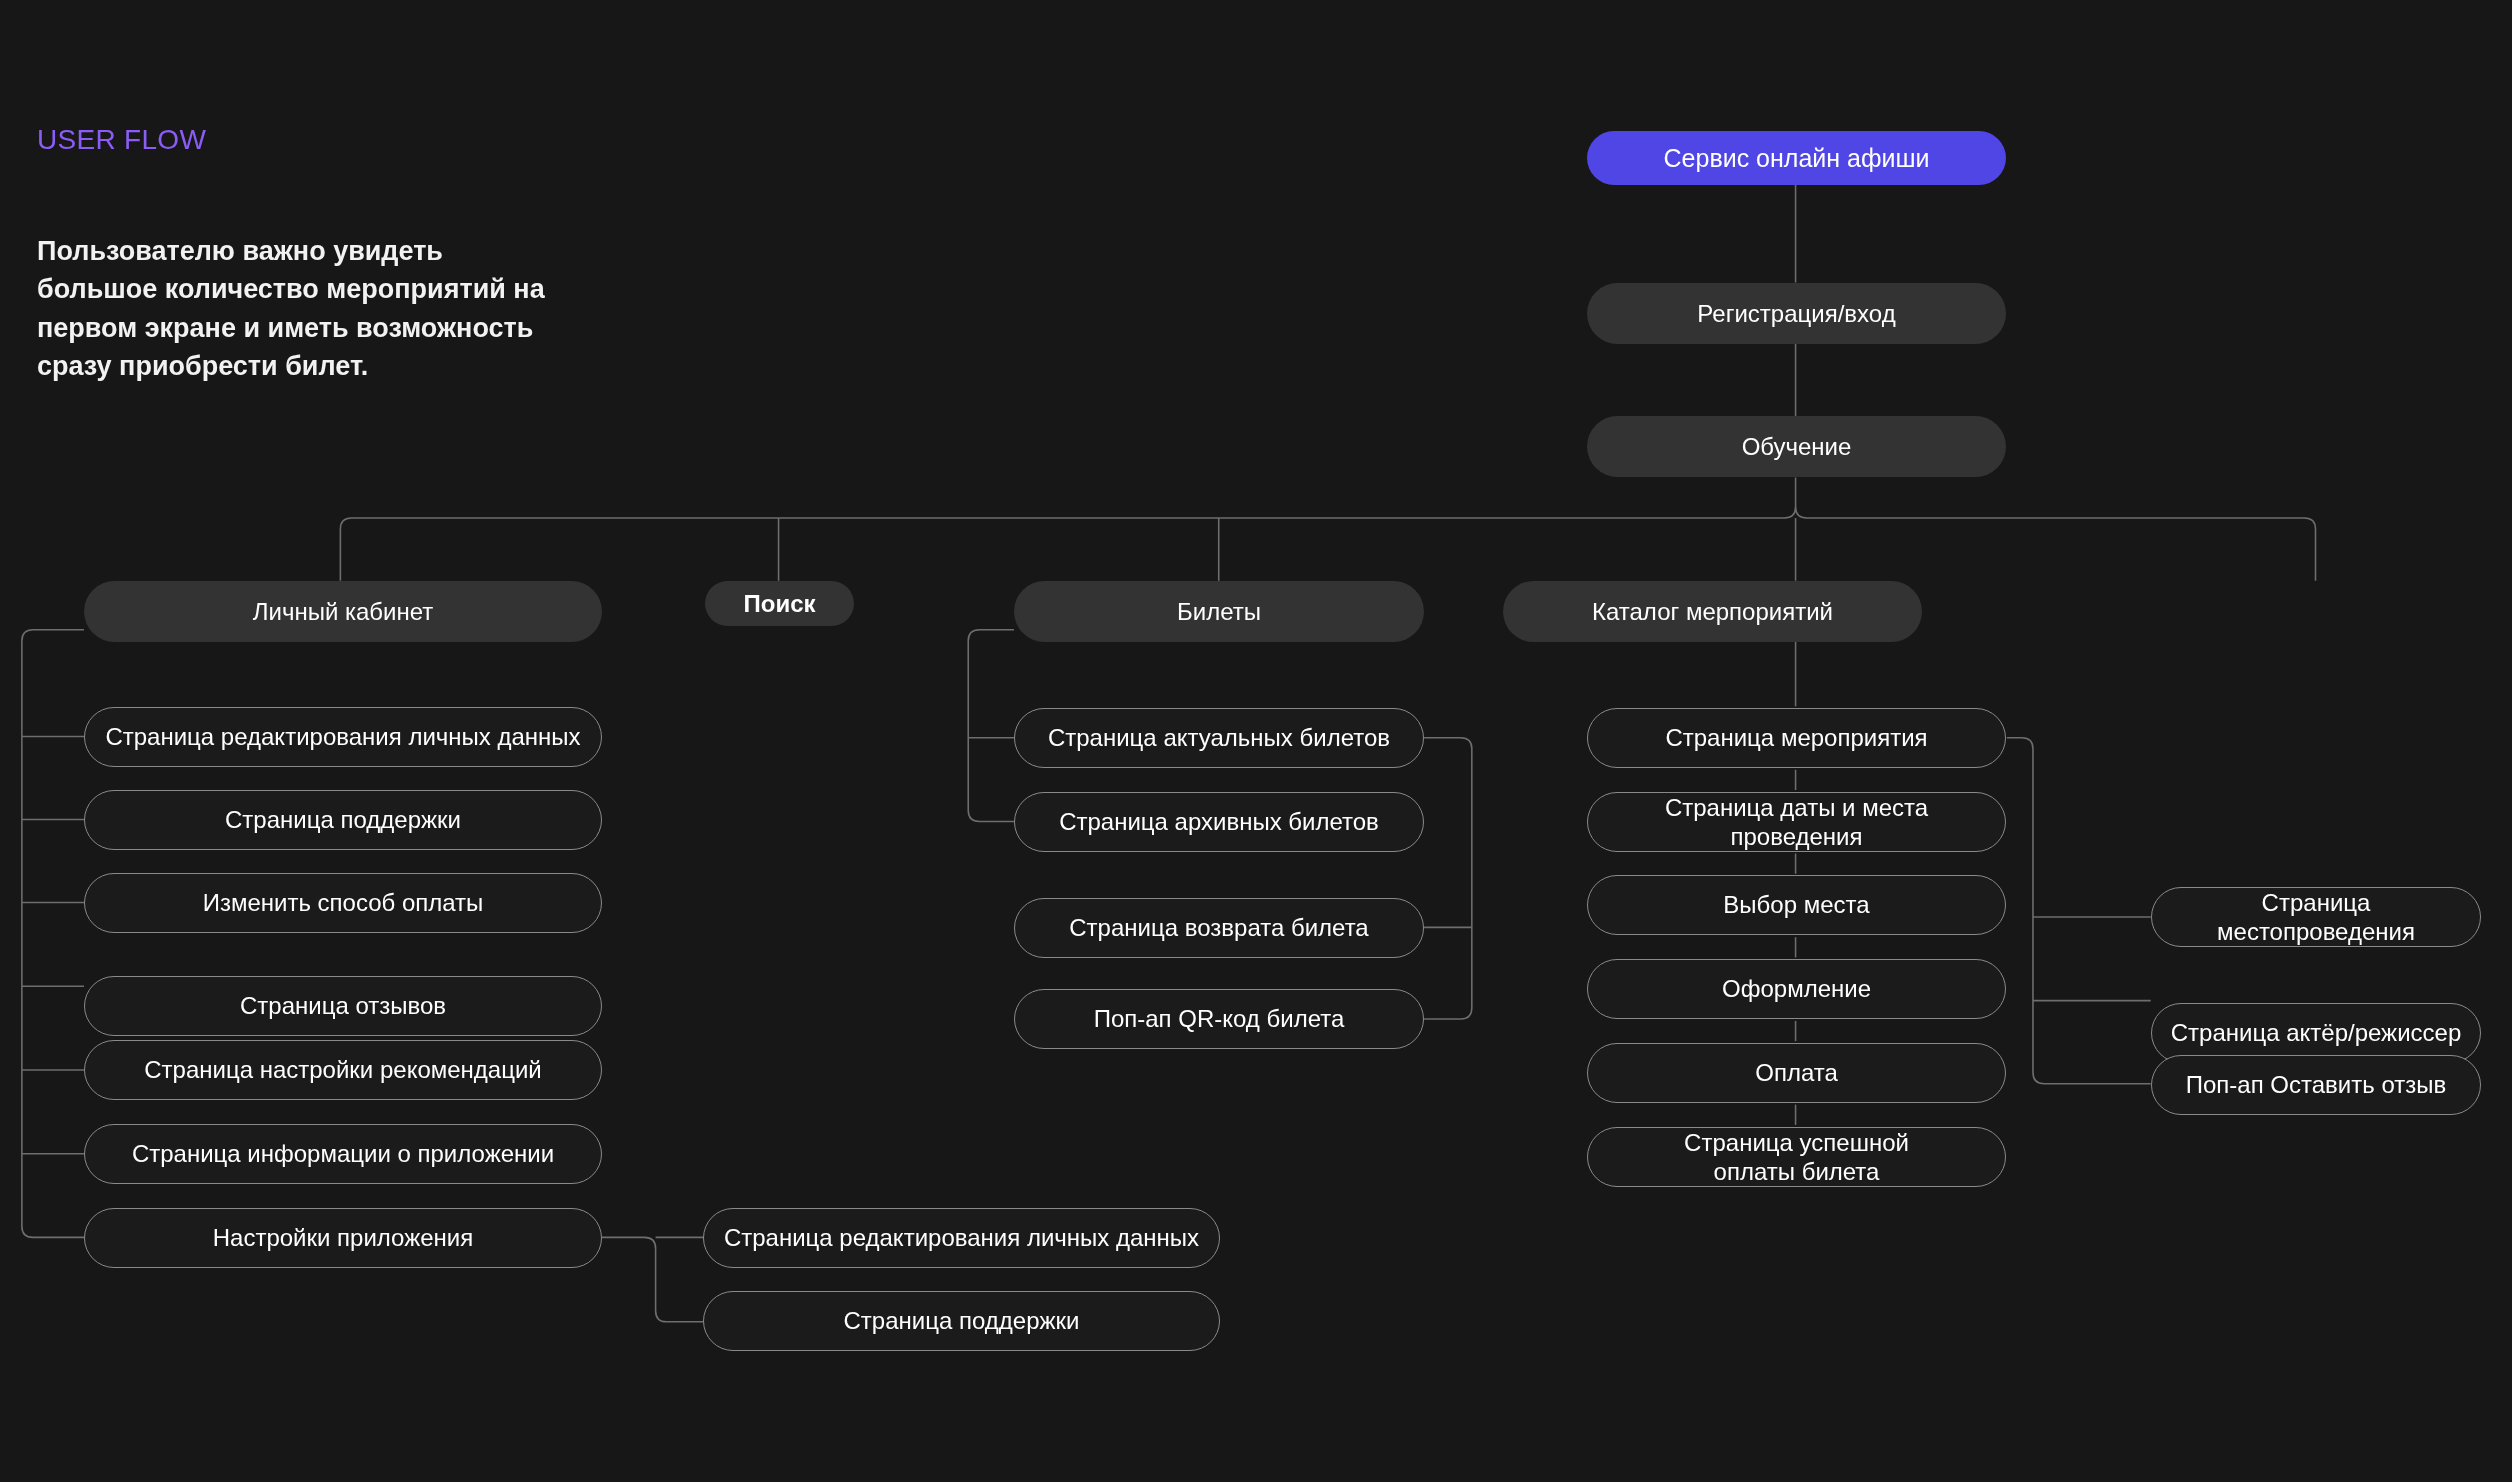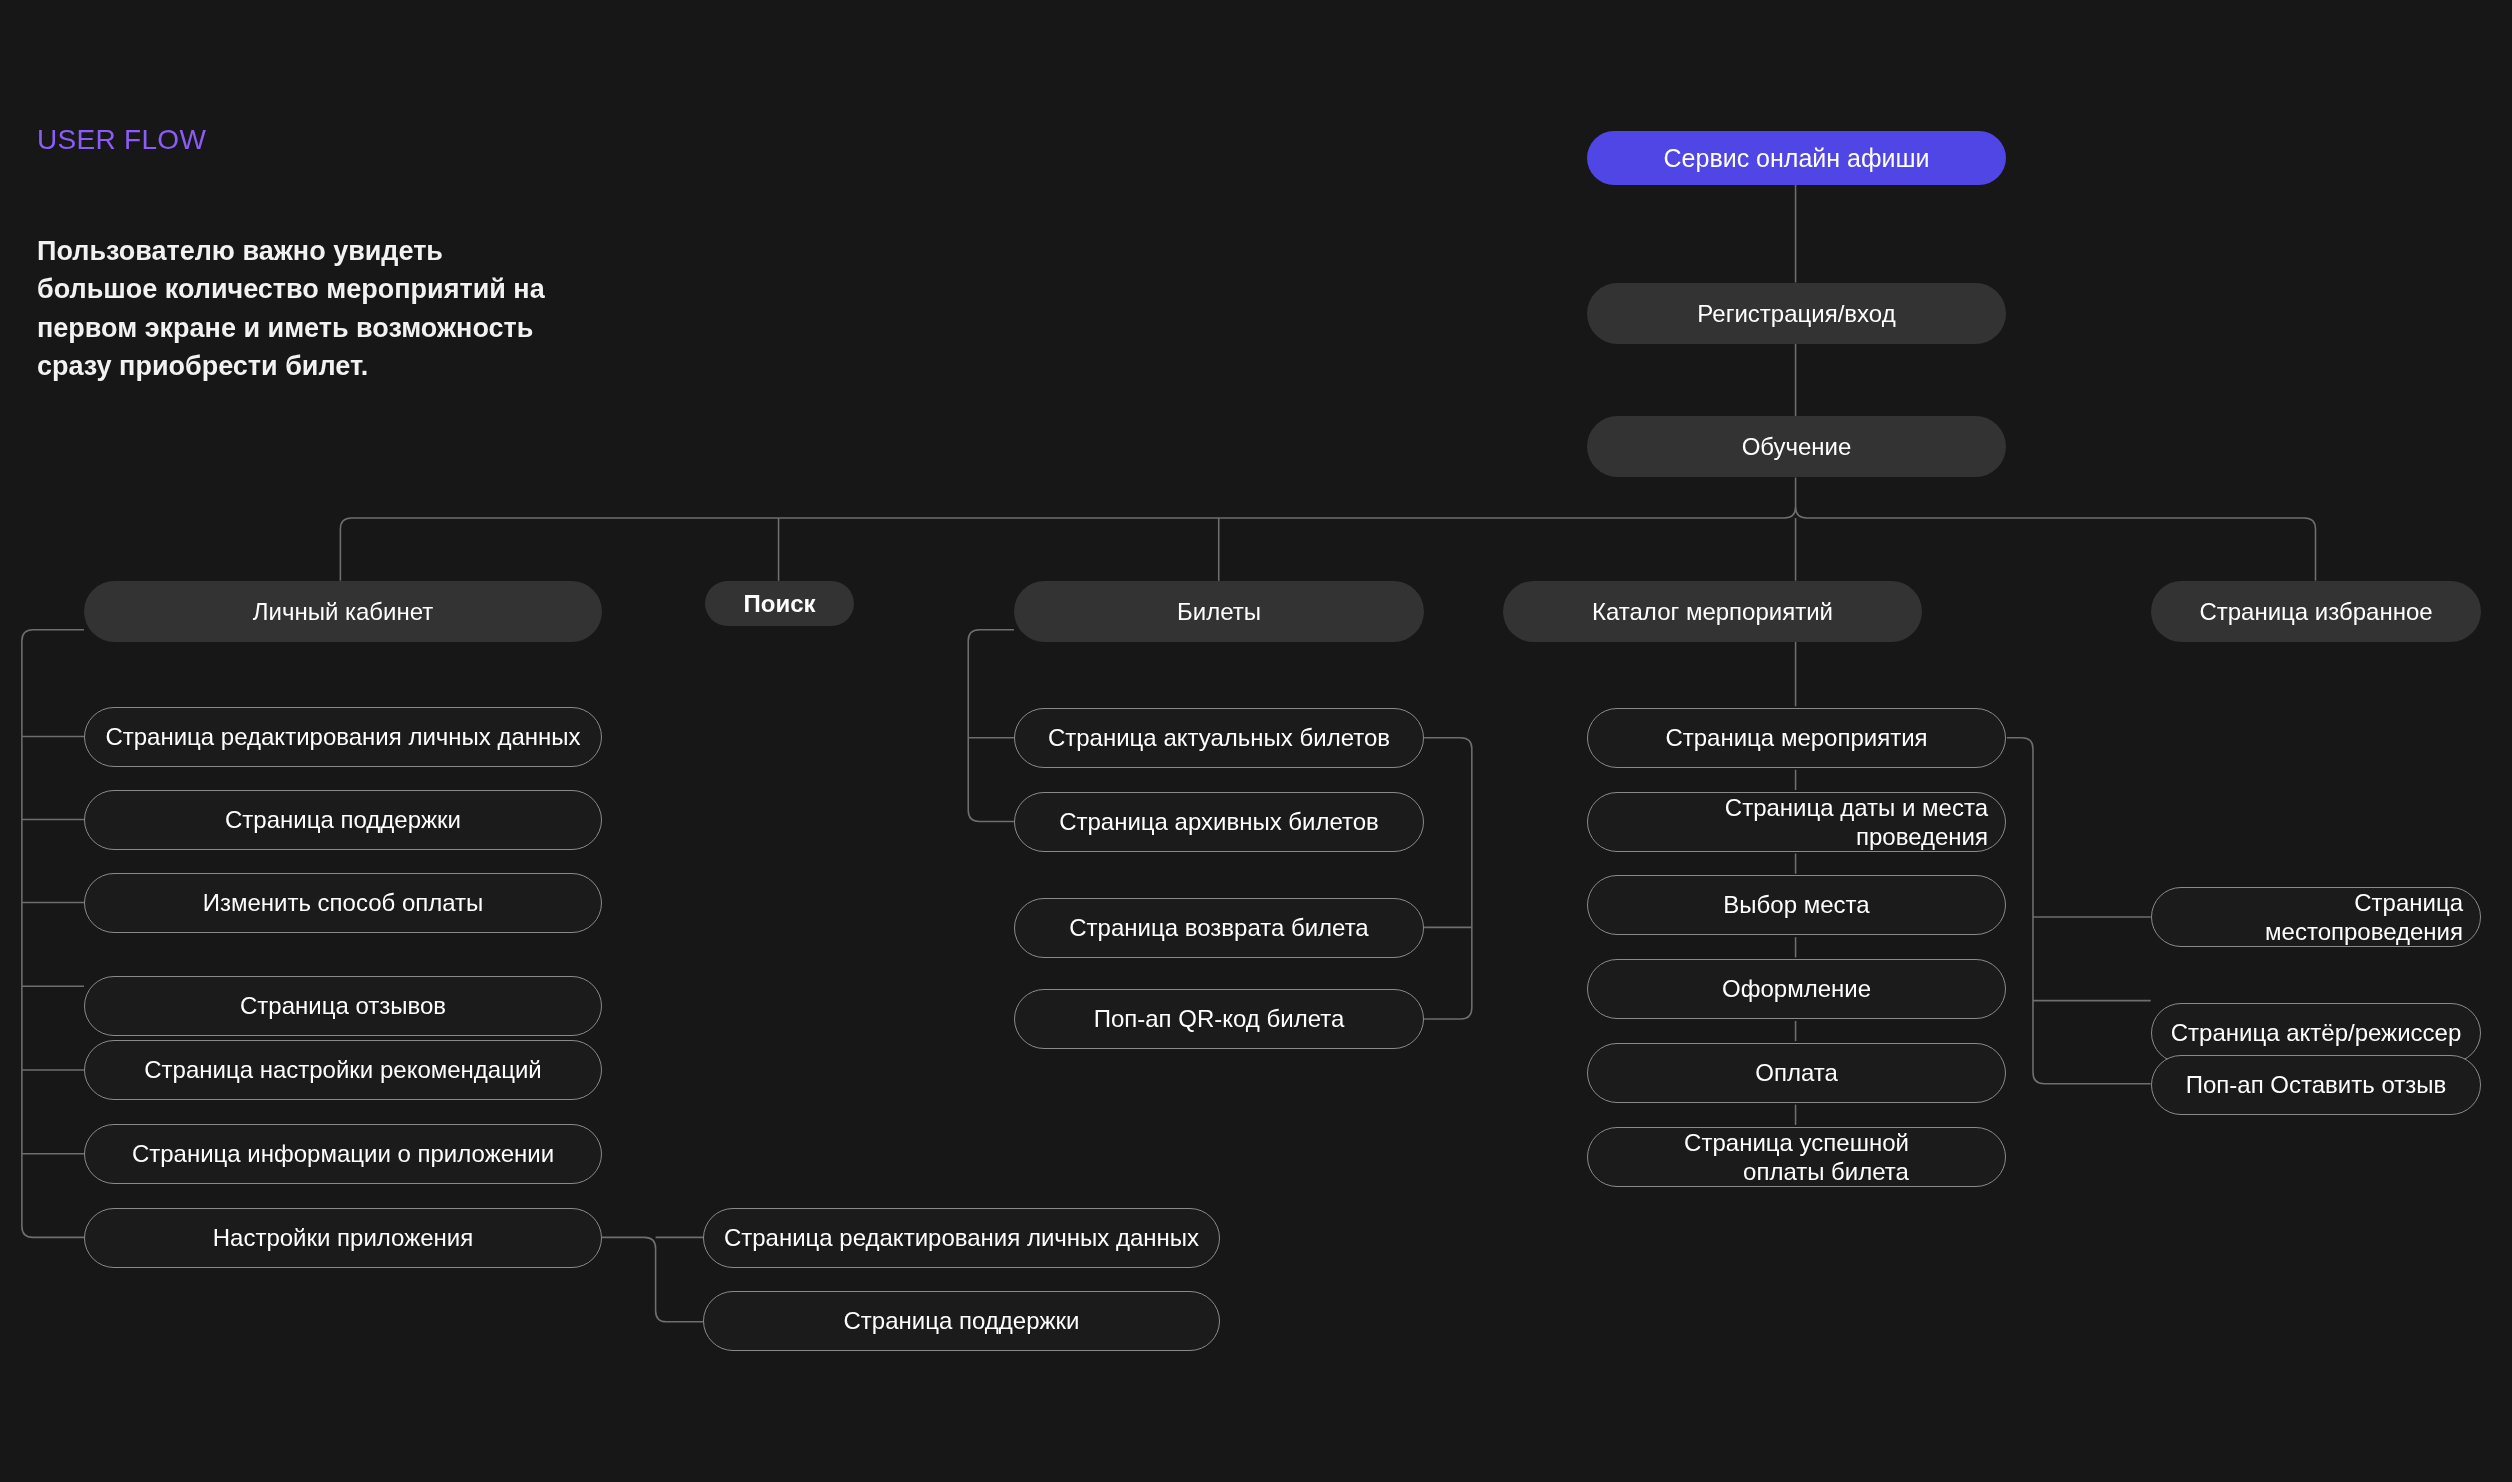--- a/index.html
+++ b/index.html
@@ -30,21 +30,21 @@
     color:#f2f2f2;
     width:523px;
   }
 
   .node{
     position:absolute;
     box-sizing:border-box;
     display:flex;
     align-items:center;
     justify-content:center;
-    text-align:right;
+    text-align:center;
     border-radius:654px;
     font-size:24px;
     line-height:1.22;
     color:#ffffff;
     padding:7px 17px;
     white-space:pre-line;
   }
   .node.root{
     background:#5046e5;
     border:none;
@@ -111,21 +111,20 @@
   <div class="intro" style="left:37px;top:232px;font-weight:bold;">Пользователю важно увидеть большое количество мероприятий на первом экране и иметь возможность сразу приобрести билет.</div>
 
   <div class="node root" style="left:1587px;top:131px;width:419px;height:54px;">Сервис онлайн афиши</div>
   <div class="node filled" style="left:1587px;top:283px;width:419px;height:61px;">Регистрация/вход</div>
   <div class="node filled" style="left:1587px;top:416px;width:419px;height:61px;">Обучение</div>
 
   <div class="node filled" style="left:84px;top:581px;width:518px;height:61px;">Личный кабинет</div>
   <div class="node filled" style="left:705px;top:581px;width:149px;height:45px;font-weight:bold;">Поиск</div>
   <div class="node filled" style="left:1014px;top:581px;width:410px;height:61px;">Билеты</div>
   <div class="node filled" style="left:1503px;top:581px;width:419px;height:61px;">Каталог мерпориятий</div>
-  <div class="node filled" style="left:2151px;top:581px;width:330px;height:61px;">Страница избранное</div>
 
   <div class="node outline" style="left:84px;top:707px;width:518px;height:60px;">Страница редактирования личных данных</div>
   <div class="node outline" style="left:84px;top:790px;width:518px;height:60px;">Страница поддержки</div>
   <div class="node outline" style="left:84px;top:873px;width:518px;height:60px;">Изменить способ оплаты</div>
   <div class="node outline" style="left:84px;top:956px;width:518px;height:60px;margin-top:20px;">Страница отзывов</div>
   <div class="node outline" style="left:84px;top:1040px;width:518px;height:60px;">Страница настройки рекомендаций</div>
   <div class="node outline" style="left:84px;top:1124px;width:518px;height:60px;">Страница информации о приложении</div>
   <div class="node outline" style="left:84px;top:1208px;width:518px;height:60px;">Настройки приложения</div>
 
   <div class="node outline" style="left:703px;top:1208px;width:517px;height:60px;">Страница редактирования личных данных</div>

